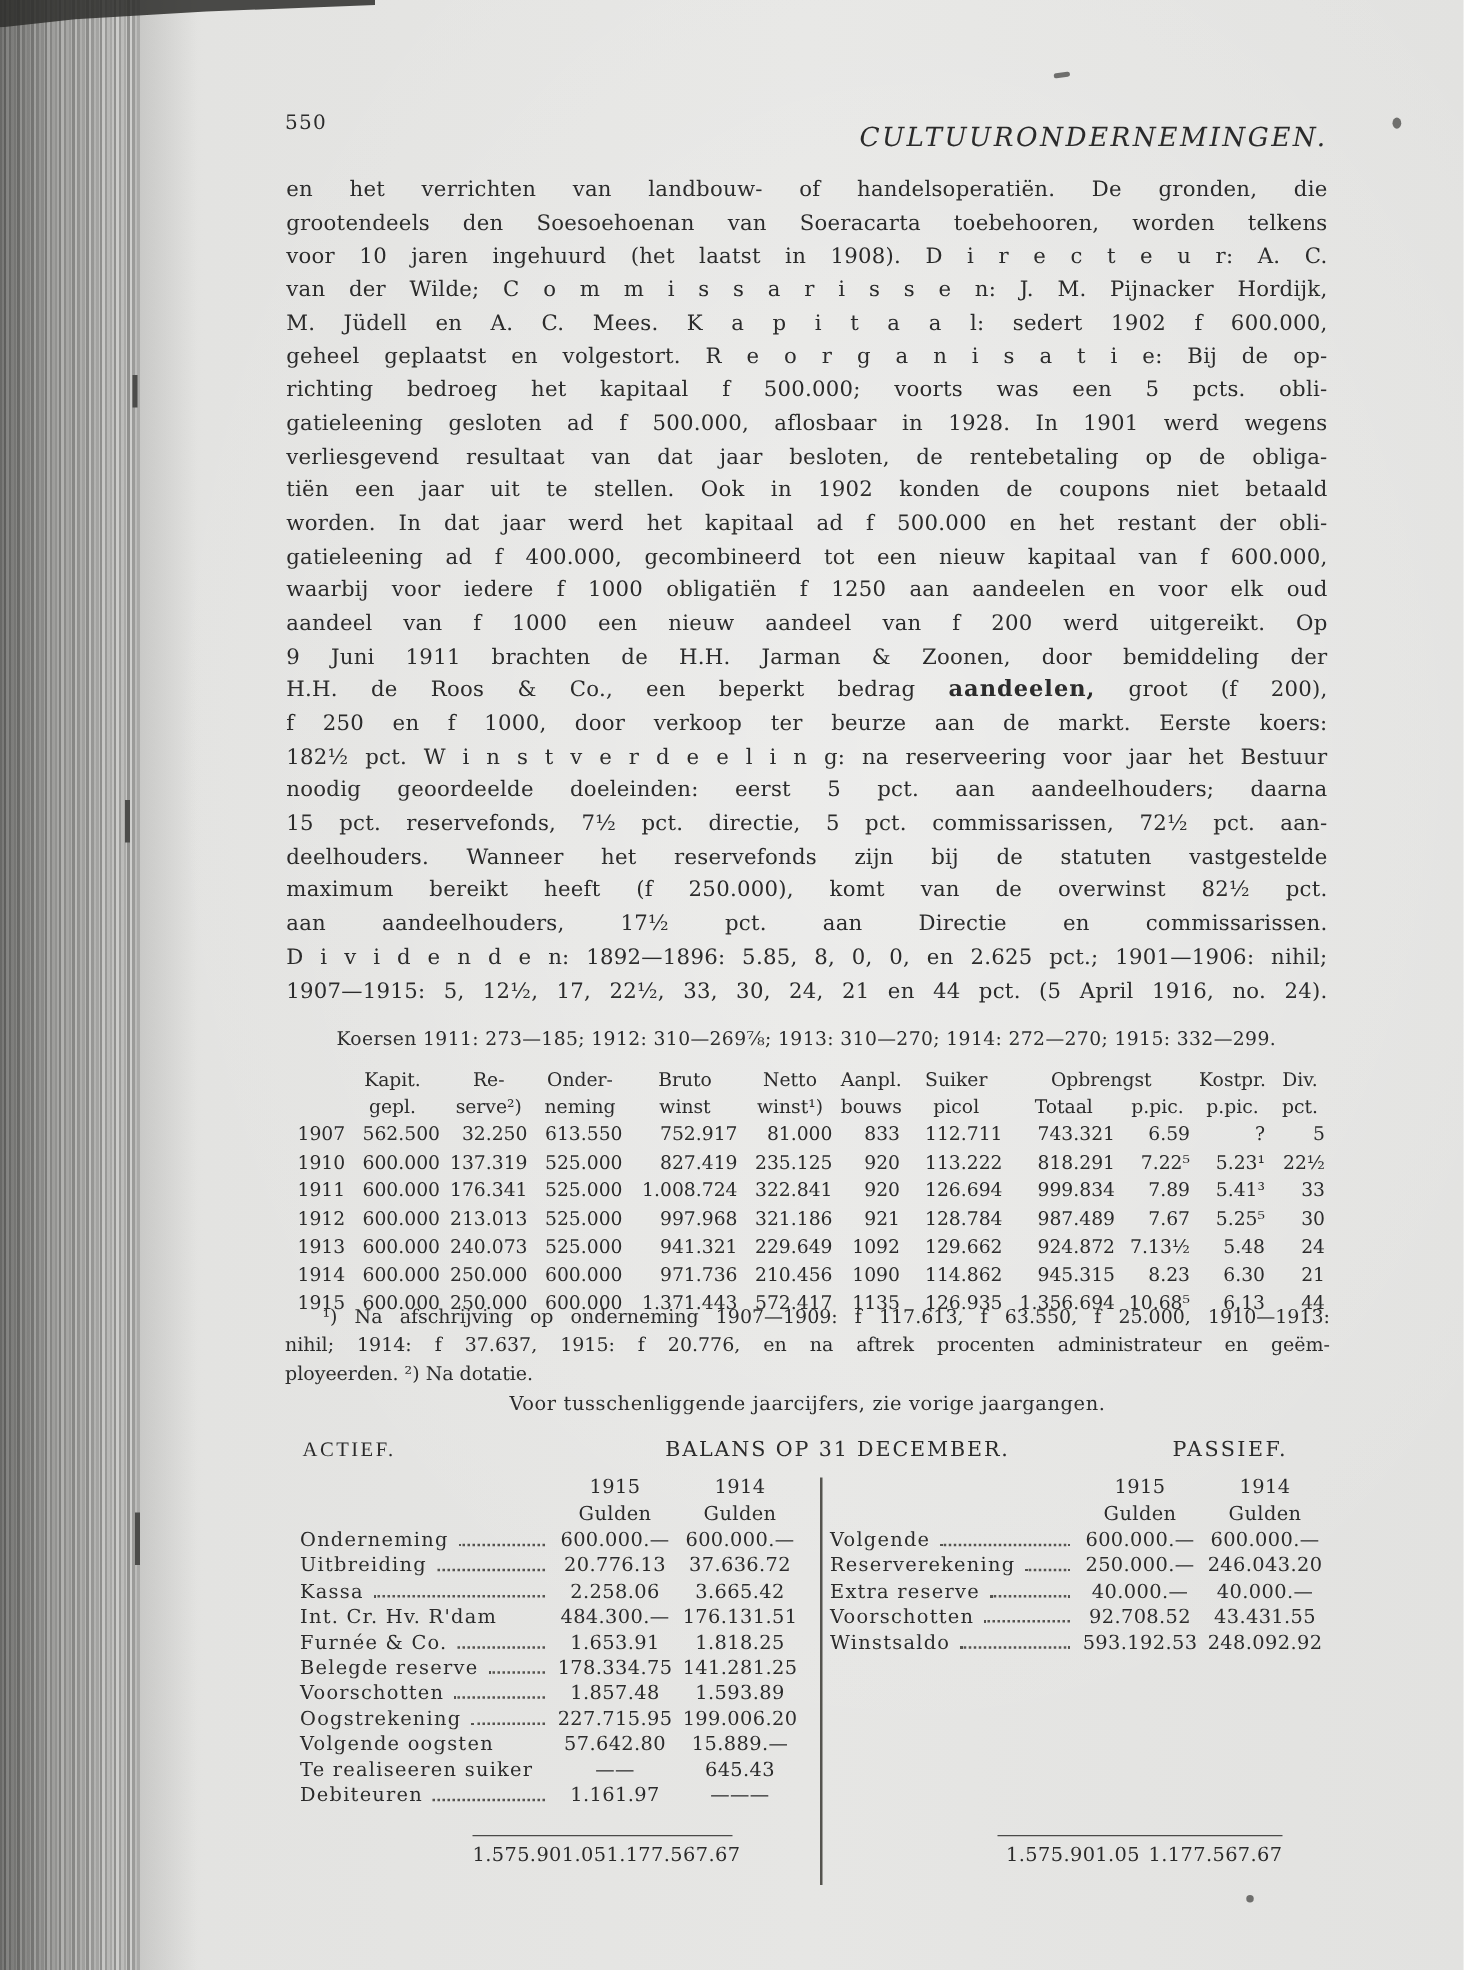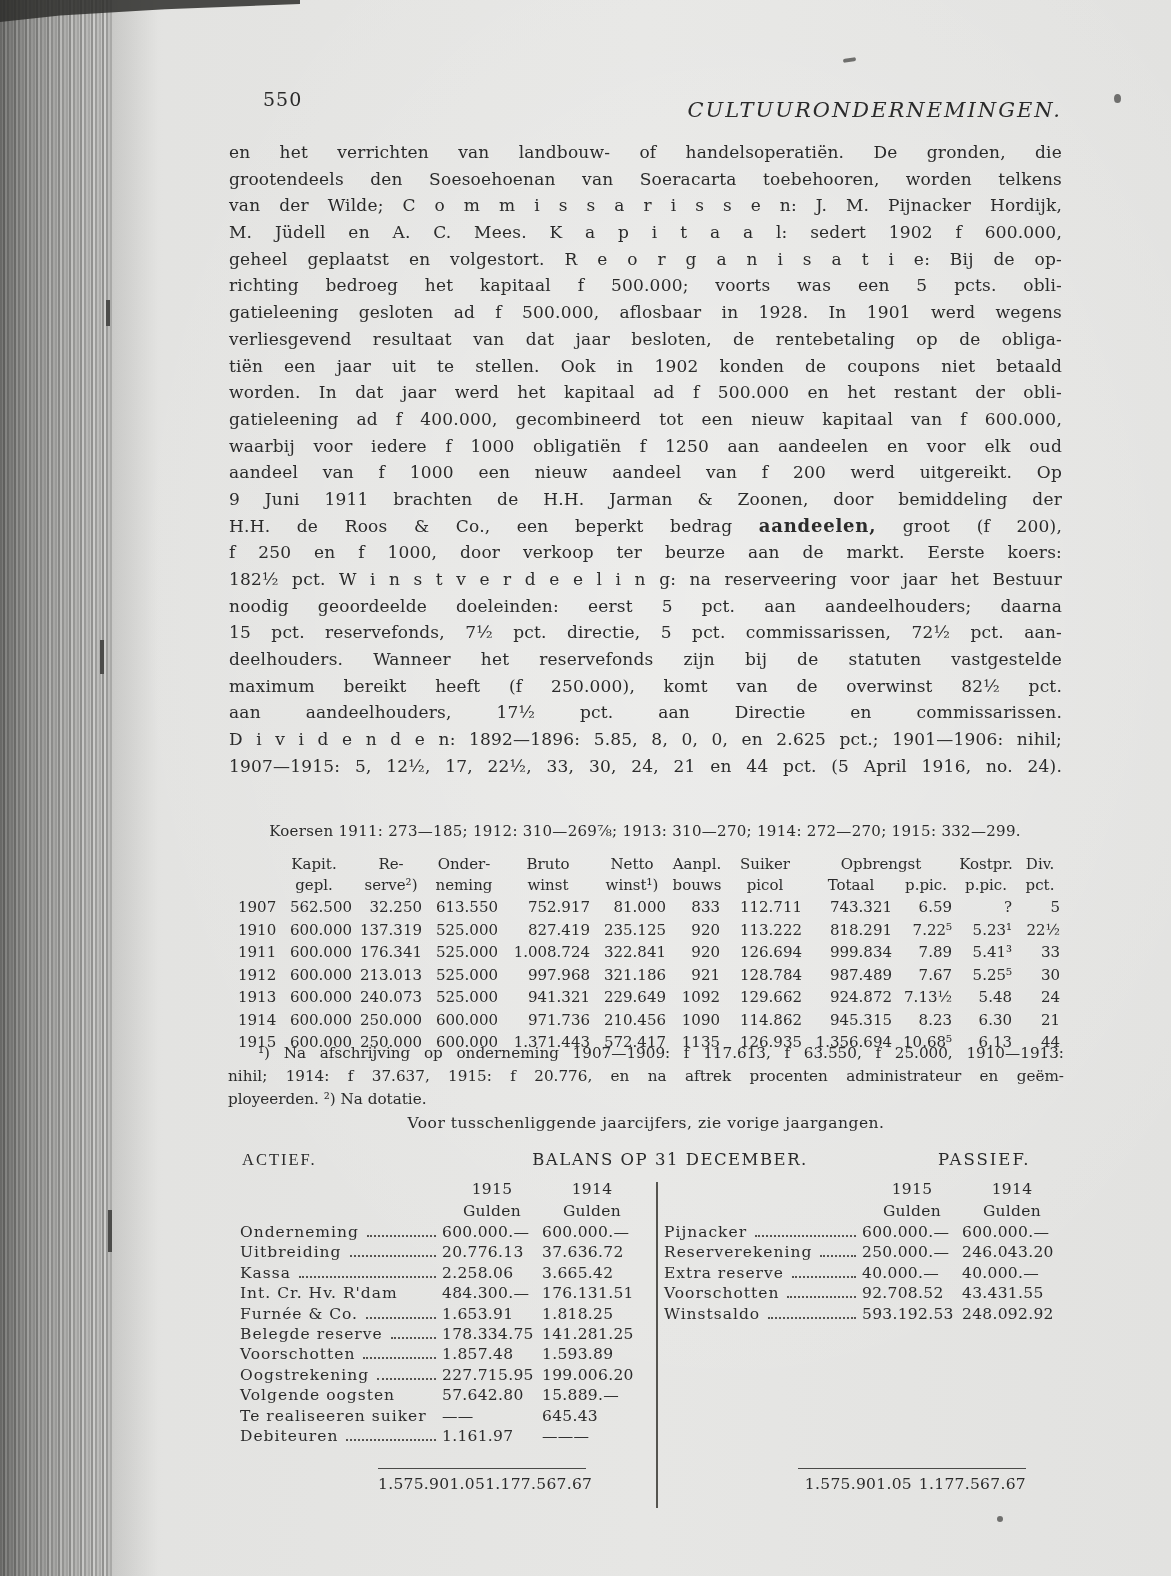--- a/index.html
+++ b/index.html
@@ -25,21 +25,21 @@
     background:linear-gradient(90deg, rgba(150,150,148,0.30), rgba(150,150,148,0));
   }
   .top-streak{
     position:absolute;left:0;top:0;width:300px;height:22px;background:#2e2e2c;
     clip-path:polygon(0 0,100% 0,100% 18%,55% 42%,20% 70%,0 100%);
     opacity:0.85;
   }
   .speck{position:absolute;background:#6f6f6d;border-radius:50%;}
   .tick{position:absolute;background:#4c4c4a;}
 
-  .pgnum{position:absolute;left:228px;top:88px;font-size:19px;letter-spacing:1px;margin-left:35px;}
+  .pgnum{position:absolute;left:228px;top:88px;font-size:16px;letter-spacing:1px;}
   .title{
     position:absolute;left:228px;top:98px;width:834px;text-align:right;
     font-style:italic;font-size:21px;letter-spacing:2px;
   }
 
   .para{position:absolute;left:229px;top:139px;width:833px;font-size:17px;}
   .para .pline{
     height:26.7px;line-height:26.7px;white-space:nowrap;
     text-align:justify;text-align-last:justify;letter-spacing:0.2px;
   }
@@ -71,21 +71,21 @@
 
   .bal-table{position:absolute;top:1178px;font-size:15.5px;}
   #balance-left{left:240px;width:402px;}
   #balance-right{left:664px;width:398px;}
   .bal-row{display:flex;align-items:baseline;line-height:20.4px;}
   .bal-head .bal-val{text-align:center;}
   .bal-head{line-height:22px;}
   .bal-lab{white-space:nowrap;letter-spacing:1px;}
   .bal-leader{flex:1 1 auto;margin:0 6px 3px 8px;height:2px;}
   .bal-leader.dotted{border-bottom:2px dotted #55534f;}
-  .bal-val{flex:0 0 100px;text-align:left;white-space:nowrap;letter-spacing:0.3px;}
+  .bal-val{flex:0 0 100px;text-align:center;white-space:nowrap;letter-spacing:0.3px;}
 
   .divider{position:absolute;left:656px;top:1182px;width:2px;height:326px;background:#55544f;}
 
   .bal-total{position:absolute;display:flex;border-top:1.5px solid #4a4a48;padding-top:6px;font-size:15.5px;}
   #total-left{left:378px;top:1468px;width:208px;}
   #total-left .tval{flex:0 0 104px;}
   #total-right{left:798px;top:1468px;width:228px;}
   #total-right .tval{flex:0 0 114px;}
   .tval{text-align:right;white-space:nowrap;letter-spacing:0.3px;}
 </style>
@@ -102,20 +102,21 @@
   <div class="tick" style="left:106px;top:300px;width:4px;height:26px;"></div>
   <div class="tick" style="left:100px;top:640px;width:4px;height:34px;"></div>
   <div class="tick" style="left:108px;top:1210px;width:4px;height:42px;"></div>
 
   <div class="pgnum">550</div>
   <div class="title">CULTUURONDERNEMINGEN.</div>
 
   <div class="para" id="paragraph">
       <div class="pline"><span>en het verrichten van landbouw- of handelsoperatiën. De gronden, die</span></div>
       <div class="pline"><span>grootendeels den Soesoehoenan van Soeracarta toebehooren, worden telkens</span></div>
+      <div class="pline"><span>voor 10 jaren ingehuurd (het laatst in 1908). D i r e c t e u r: A. C.</span></div>
       <div class="pline"><span>van der Wilde; C o m m i s s a r i s s e n: J. M. Pijnacker Hordijk,</span></div>
       <div class="pline"><span>M. Jüdell en A. C. Mees. K a p i t a a l: sedert 1902 f 600.000,</span></div>
       <div class="pline"><span>geheel geplaatst en volgestort. R e o r g a n i s a t i e: Bij de op-</span></div>
       <div class="pline"><span>richting bedroeg het kapitaal f 500.000; voorts was een 5 pcts. obli-</span></div>
       <div class="pline"><span>gatieleening gesloten ad f 500.000, aflosbaar in 1928. In 1901 werd wegens</span></div>
       <div class="pline"><span>verliesgevend resultaat van dat jaar besloten, de rentebetaling op de obliga-</span></div>
       <div class="pline"><span>tiën een jaar uit te stellen. Ook in 1902 konden de coupons niet betaald</span></div>
       <div class="pline"><span>worden. In dat jaar werd het kapitaal ad f 500.000 en het restant der obli-</span></div>
       <div class="pline"><span>gatieleening ad f 400.000, gecombineerd tot een nieuw kapitaal van f 600.000,</span></div>
       <div class="pline"><span>waarbij voor iedere f 1000 obligatiën f 1250 aan aandeelen en voor elk oud</span></div>
@@ -381,21 +382,21 @@
         <span class="bal-lab" style="flex: 1 1 0%;"></span>
         <span class="bal-val">1915</span>
         <span class="bal-val">1914</span>
       </div>
       <div class="bal-row bal-head">
         <span class="bal-lab" style="flex: 1 1 0%;"></span>
         <span class="bal-val">Gulden</span>
         <span class="bal-val">Gulden</span>
       </div>
       <div class="bal-row">
-        <span class="bal-lab">Pijnacker</span>
+        <span class="bal-lab">Volgende</span>
         <span class="bal-leader dotted"></span>
         <span class="bal-val">600.000.—</span>
         <span class="bal-val">600.000.—</span>
       </div>
       <div class="bal-row">
         <span class="bal-lab">Reserverekening</span>
         <span class="bal-leader dotted"></span>
         <span class="bal-val">250.000.—</span>
         <span class="bal-val">246.043.20</span>
       </div>

